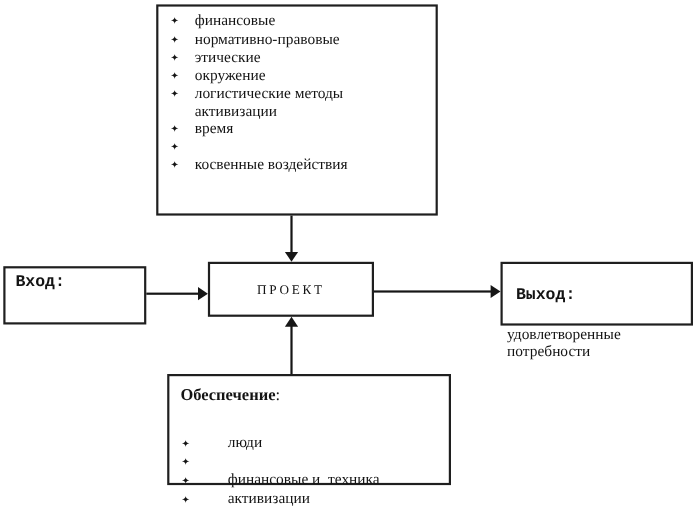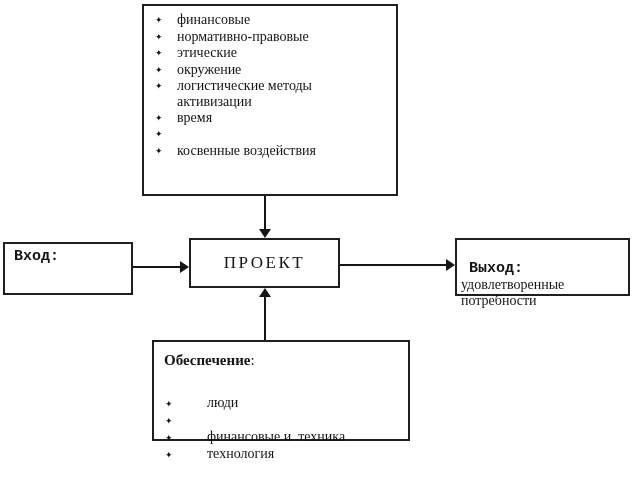--- a/index.html
+++ b/index.html
@@ -36,24 +36,24 @@
     line-height: 17px;
     white-space: nowrap;
   }
   .box-title .colon { font-weight: normal; }
   .constraints-box .box-title { margin-bottom: 18px; }
   .support-box .box-title     { margin-bottom: 26px; margin-left: 2px; }
 
   .inline-title { font-weight: bold; font-size: 15px; line-height: 17px; padding-left: 7px; font-family: Liberation Mono, monospace; }
   .inline-body  { font-size: 14.5px; line-height: 16px; padding-left: 2px; }
   .output-box .inline-title { font-size: 15px; line-height: 16px; padding-left: 10px; padding-top: 2px; }
-  .output-box .inline-body  { font-size: 14px;  line-height: 15.5px; }
+  .output-box .inline-body  { font-size: 14px;  line-height: 15.5px; margin-top: 20px; }
 
   .project-label {
-    font-size: 17px;
+    font-size: 12px;
     letter-spacing: 2.5px;
     white-space: nowrap;
   }
 
   
   .bullet-list { display: block; }
   .bullet-item {
     display: flex;
     align-items: flex-start;
   }
@@ -162,21 +162,21 @@
         </div>
         <div class="bullet-item">
           <span class="bullet">✦</span>
         </div>
         <div class="bullet-item">
           <span class="bullet">✦</span>
           <span class="bullet-text">финансовые и  техника</span>
         </div>
         <div class="bullet-item">
           <span class="bullet">✦</span>
-          <span class="bullet-text">технология</span>
+          <span class="bullet-text">активизации</span>
         </div>
       </div>
   </div>
 
   <div class="arrow arrow-top">
     <div class="shaft"></div>
     <div class="head"></div>
   </div>
   <div class="arrow arrow-left">
     <div class="shaft"></div>

